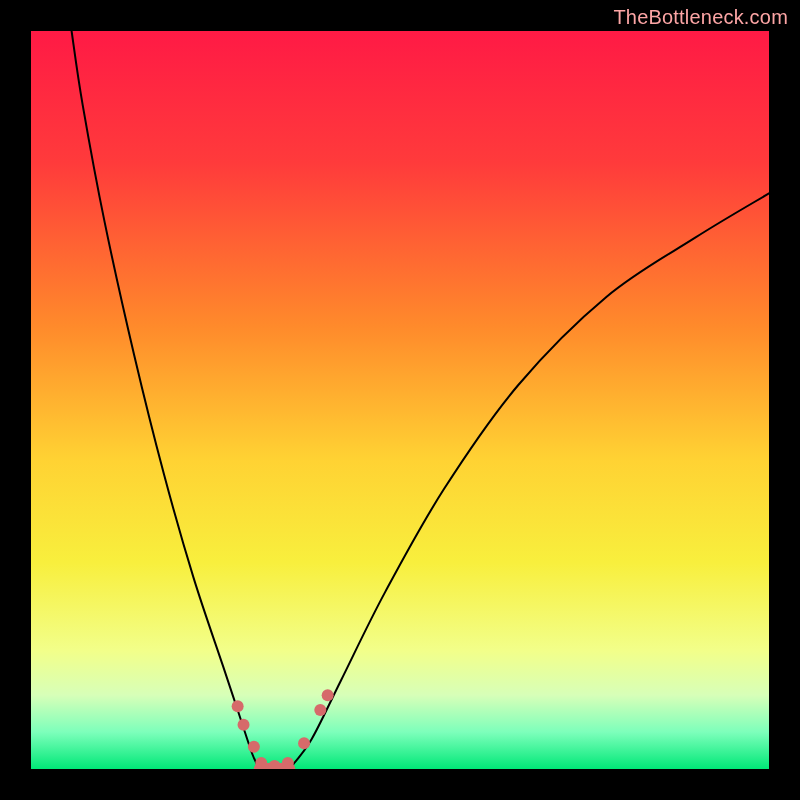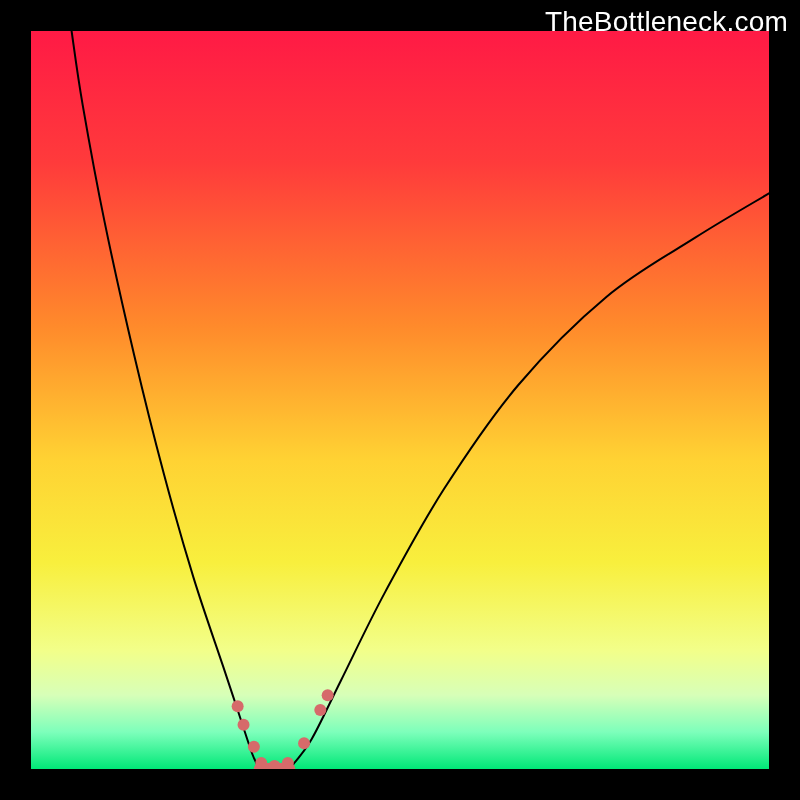--- a/index.html
+++ b/index.html
@@ -14,23 +14,23 @@
     position: relative;
     width: 800px;
     height: 800px;
     background: #000;
   }
   .watermark {
     position: absolute;
     top: 6px;
     right: 12px;
     font-family: Arial, Helvetica, sans-serif;
-    font-size: 28px;
+    font-size: 20px;
     font-weight: 500;
-    color: #ffffff;
+    color: #fca5a5;
     letter-spacing: 0.2px;
     z-index: 10;
   }
   svg {
     position: absolute;
     top: 0;
     left: 0;
   }
 </style>
 </head>

